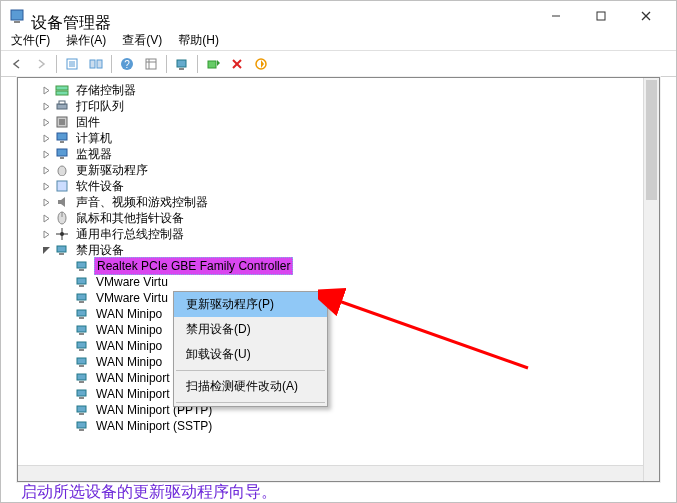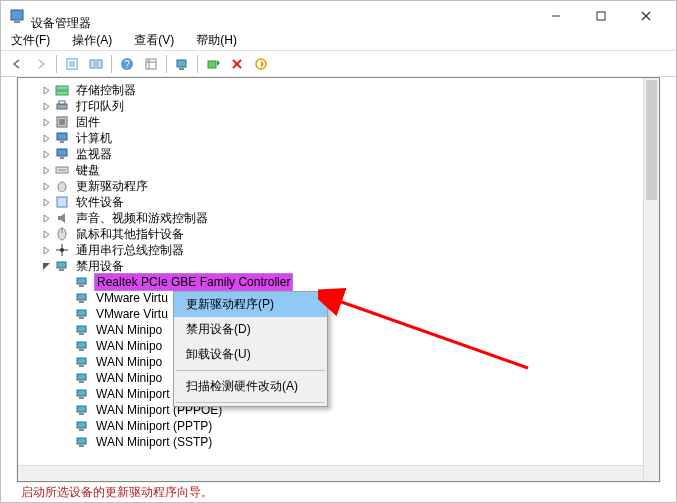--- a/index.html
+++ b/index.html
@@ -17,35 +17,35 @@
 
   
   .titlebar {
     height: 30px;
     display: flex;
     align-items: center;
     padding: 0 8px;
     background: #ffffff;
   }
   .title-icon { width: 16px; height: 16px; margin-right: 6px; display:flex; align-items:center; justify-content:center; }
-  .title-text { flex: 1; font-size: 12px; margin-top: 15px; }
+  .title-text { flex: 1; font-size: 16px; margin-top: 15px; }
   .win-controls { display: flex; gap: 0; }
   .win-btn {
     width: 45px; height: 28px;
     display: flex; align-items: center; justify-content: center;
     font-size: 14px; color: #333;
   }
 
   
   .menubar {
     height: 20px;
     display: flex;
     align-items: center;
     padding: 0 4px;
-    gap: 10px;
+    gap: 4px;
     border-bottom: 1px solid #e0e0e0;
   }
   .menu-item { padding: 1px 6px; }
 
   
   .toolbar {
     height: 26px;
     display: flex;
     align-items: center;
     padding: 2px 4px;
@@ -139,22 +139,22 @@
     pointer-events: none;
   }
 
   
   .statusbar {
     position: absolute;
     left: 16px; right: 16px; bottom: 0;
     height: 20px;
     display: flex; align-items: center;
     padding: 0 4px;
-    font-size: 12px;
-    color: #b91c1c;
+    font-size: 16px;
+    color: #6d28d9;
   }
 </style>
 </head>
 <body>
 
 <div class="titlebar">
   <span class="title-icon">
     <svg width="16" height="16">
         <rect x="2" y="2" width="12" height="10" fill="#5a9bd4" stroke="#2a5a9a"></rect>
         <rect x="5" y="13" width="6" height="2" fill="#888"></rect>
@@ -348,34 +348,20 @@
         </span>
         <span class="node-label">监视器</span>
       </div>
       <div class="node child">
         <span class="expander">
           <svg width="9" height="9">
             <path d="M2 1 L7 4.5 L2 8 Z" fill="none" stroke="#888"></path>
           </svg>
         </span>
         <span class="node-icon">
-          <svg width="14" height="10">
-            <rect x="1" y="2" width="12" height="6" fill="#ddd" stroke="#888"></rect>
-            <line x1="3" y1="5" x2="11" y2="5" stroke="#888"></line>
-          </svg>
-        </span>
-        <span class="node-label">键盘</span>
-      </div>
-      <div class="node child">
-        <span class="expander">
-          <svg width="9" height="9">
-            <path d="M2 1 L7 4.5 L2 8 Z" fill="none" stroke="#888"></path>
-          </svg>
-        </span>
-        <span class="node-icon">
           <svg width="12" height="12">
             <ellipse cx="6" cy="7" rx="4" ry="5" fill="#ddd" stroke="#888"></ellipse>
           </svg>
         </span>
         <span class="node-label">更新驱动程序</span>
       </div>
       <div class="node child">
         <span class="expander">
           <svg width="9" height="9">
             <path d="M2 1 L7 4.5 L2 8 Z" fill="none" stroke="#888"></path>

